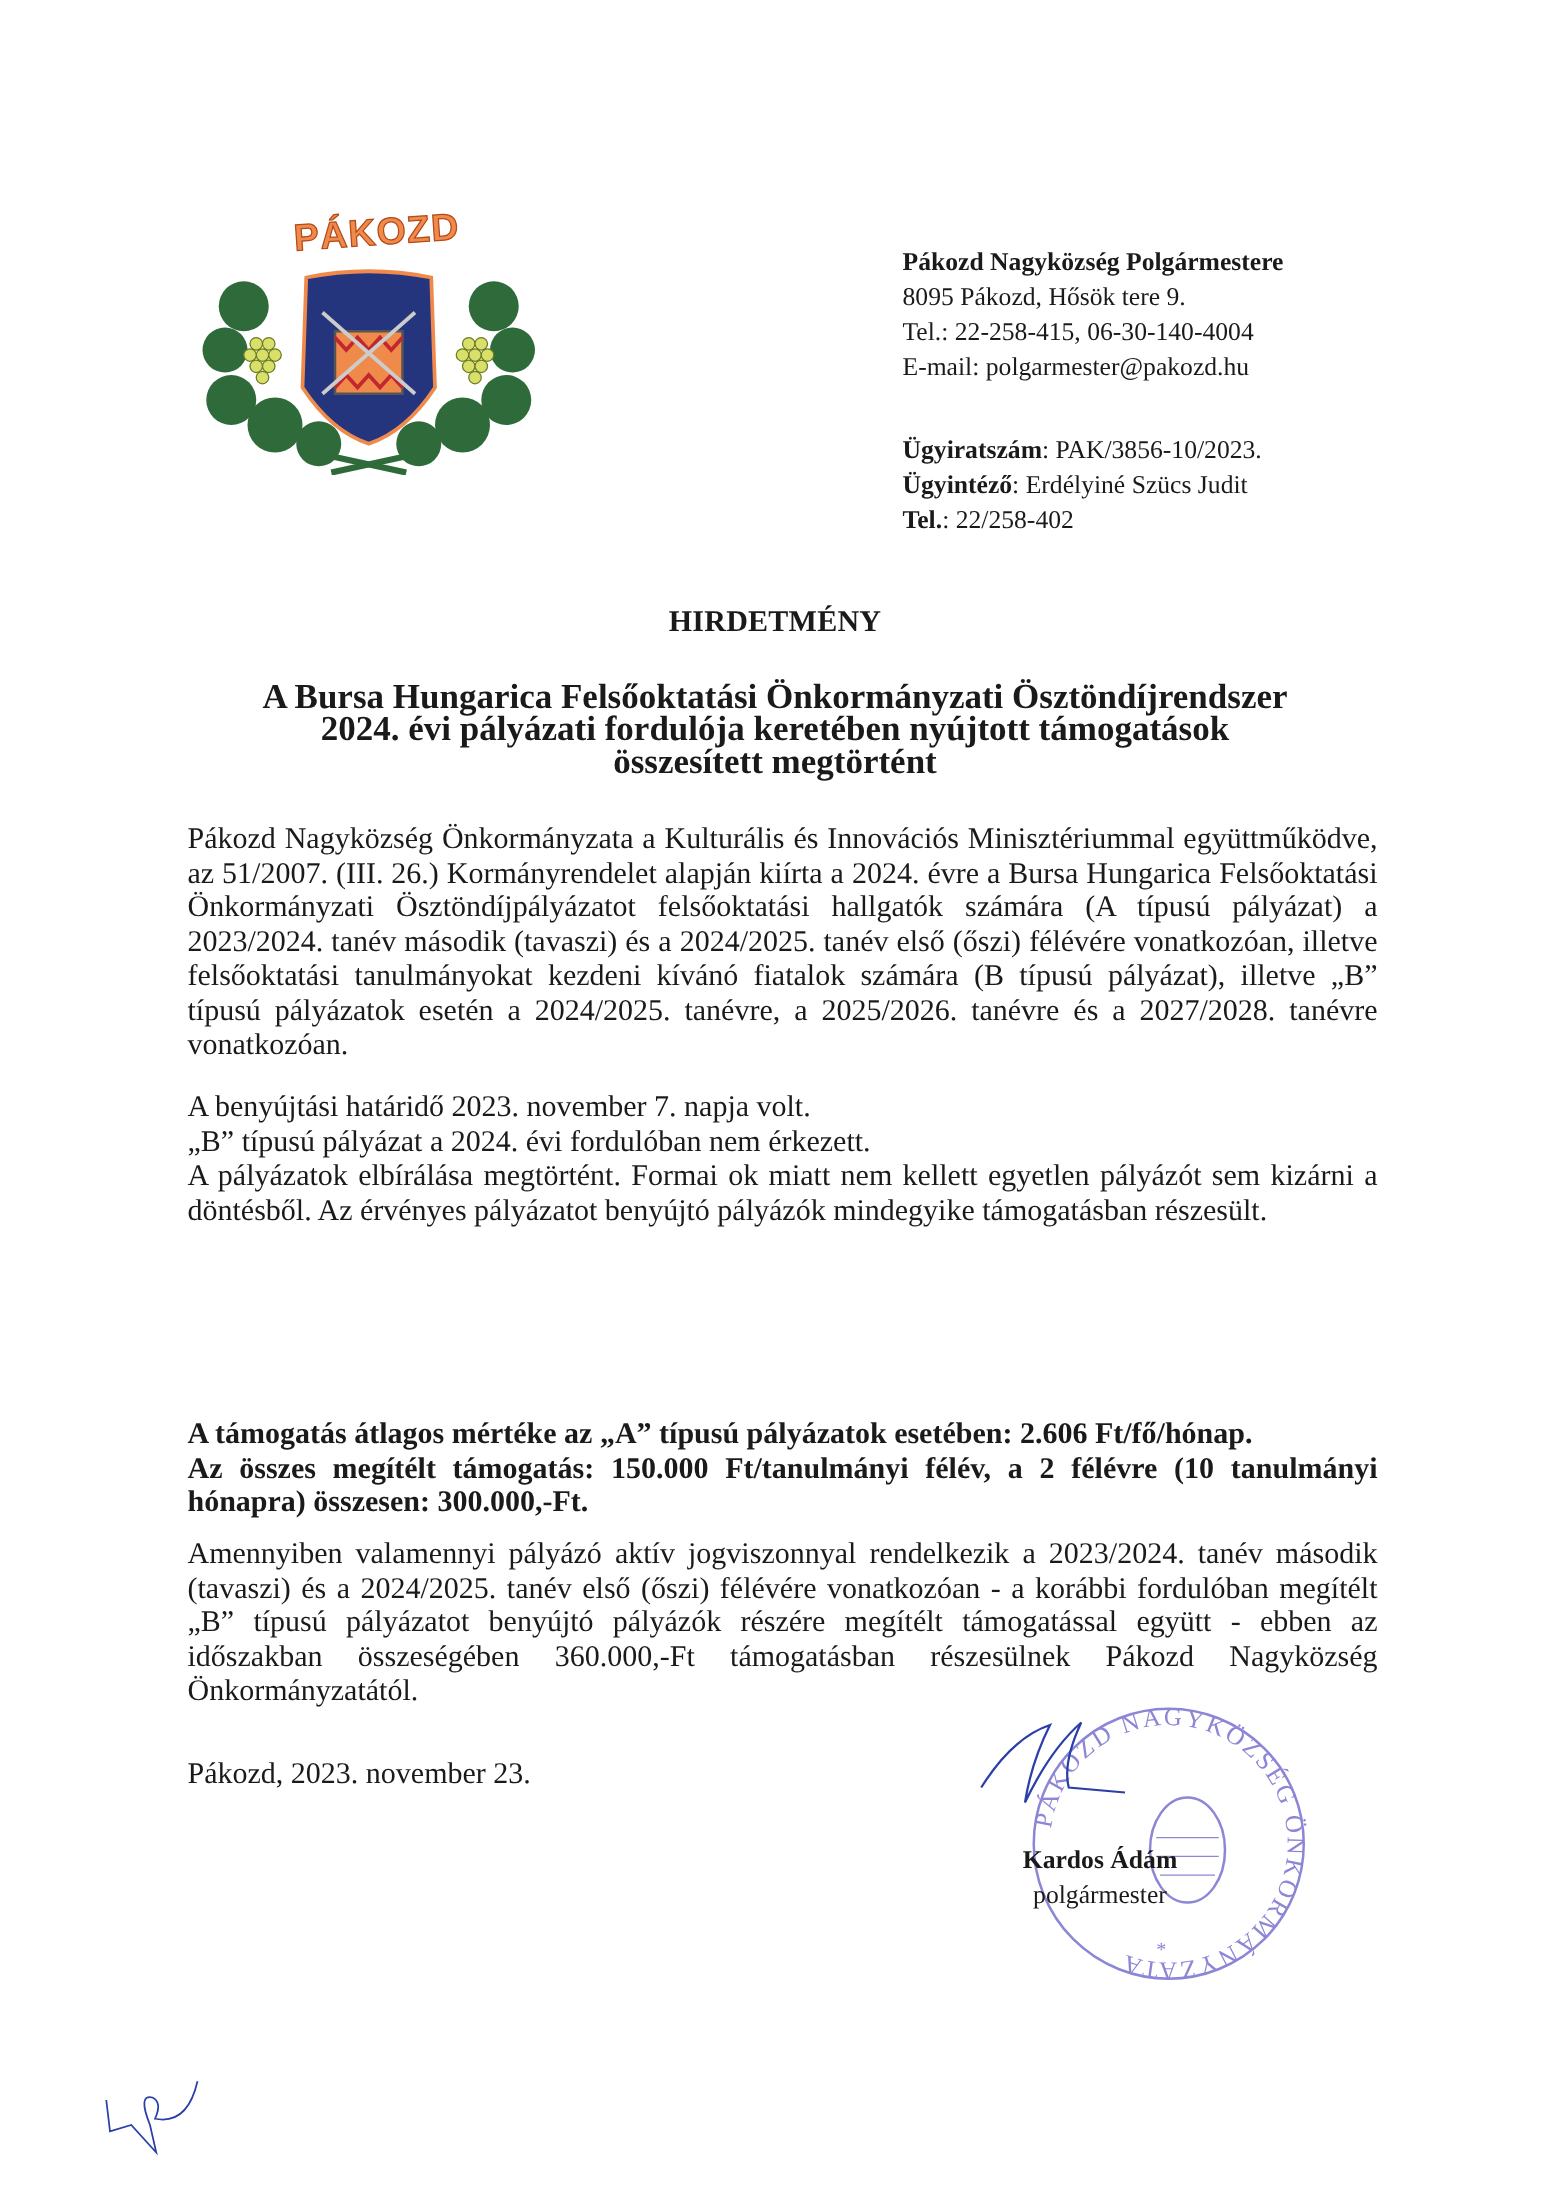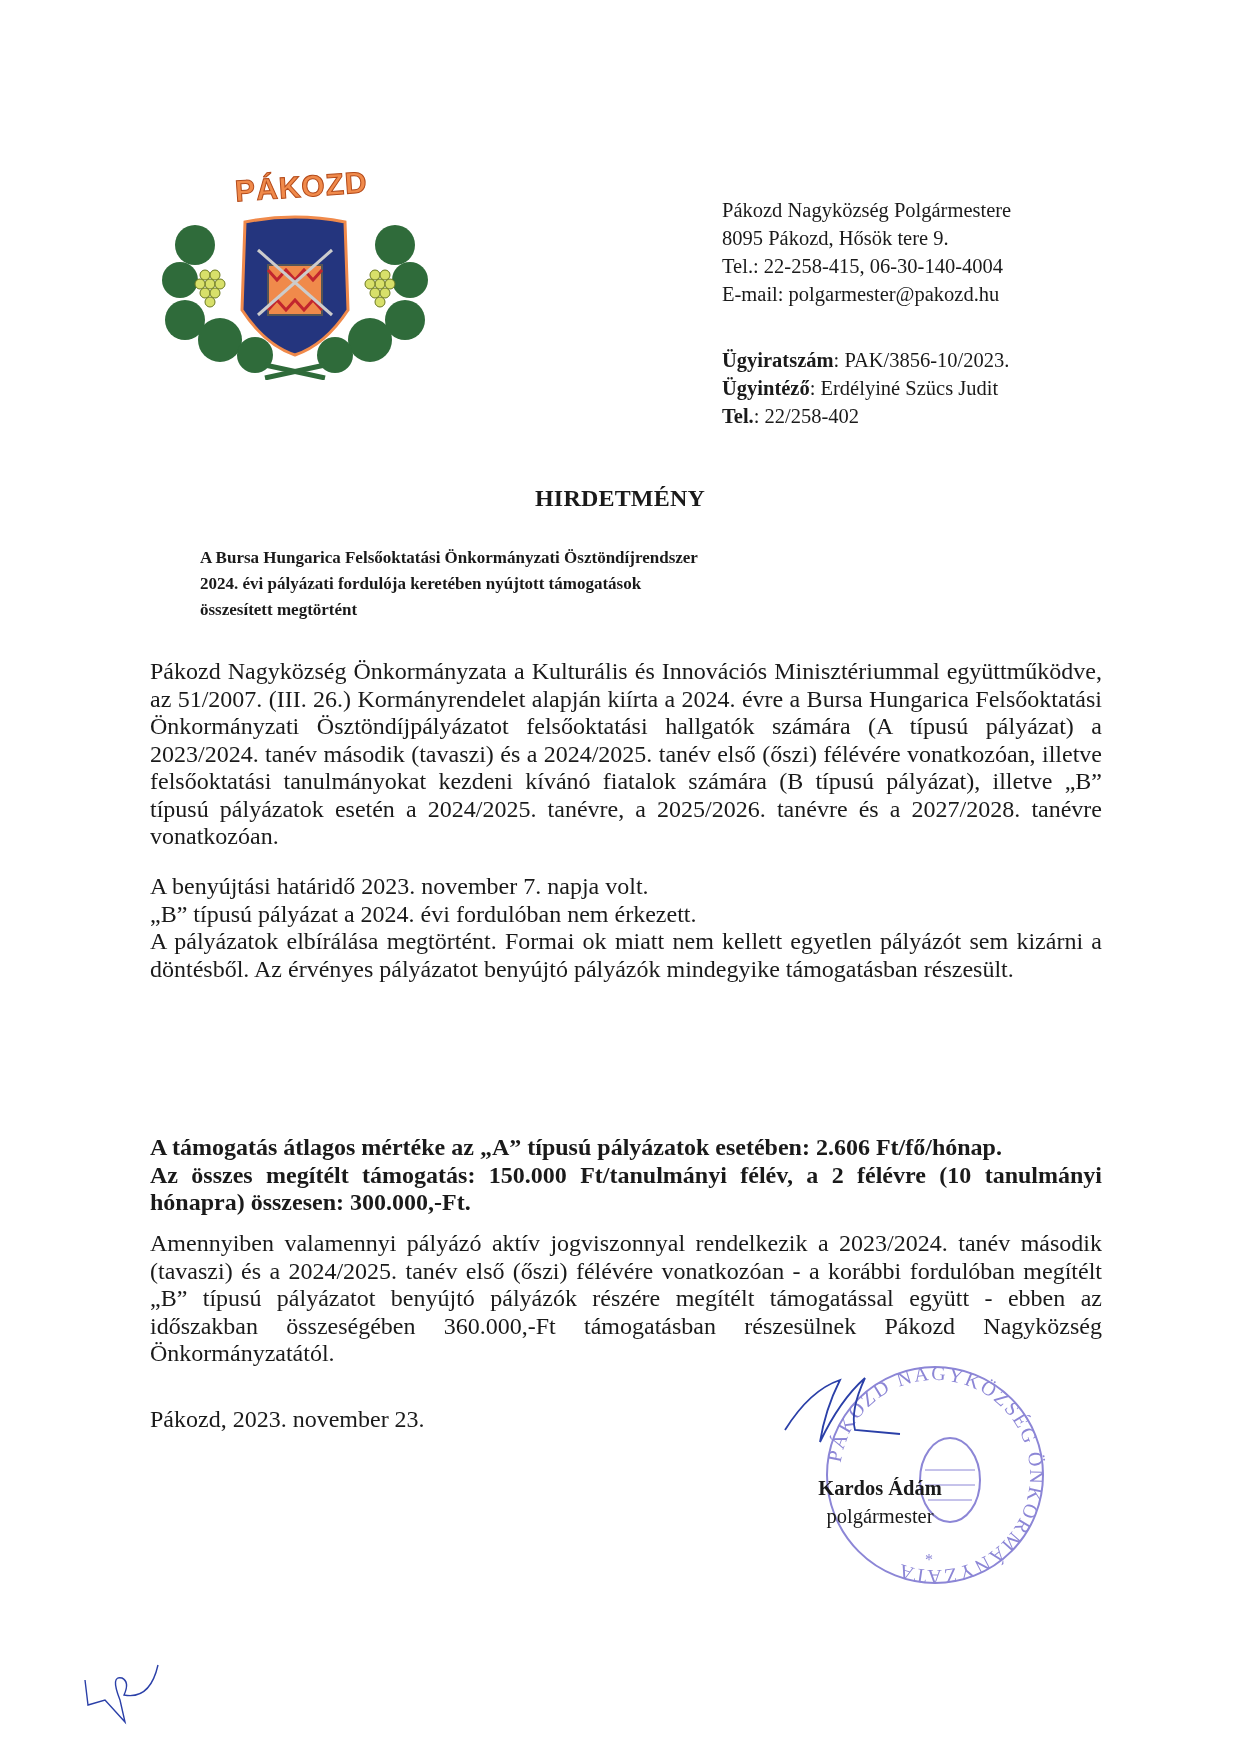--- a/index.html
+++ b/index.html
@@ -11,31 +11,31 @@
   }
   .abs { position: absolute; }
   .logo { left: 150px; top: 160px; width: 290px; height: 220px; }
   .logo-title {
     position: absolute; left: 85px; top: 10px; width: 130px; text-align: center;
     font-family: "Liberation Sans", "DejaVu Sans", sans-serif; font-weight: bold;
     font-size: 30px; color: #f08a4b; letter-spacing: 1px;
     -webkit-text-stroke: 1px #b34a1a; transform: rotate(-4deg);
   }
   .letterhead { left: 722px; top: 196px; width: 440px; font-size: 20.5px; line-height: 28px; }
-  .letterhead .bold { font-weight: normal; }
+  .letterhead .bold { font-weight: bold; }
   .ref-block { left: 722px; top: 346px; width: 440px; font-size: 20.5px; line-height: 28px; }
   .ref-block .key { font-weight: bold; }
 
   .heading {
     left: 0; width: 1240px; top: 485px; text-align: center;
     font-weight: bold; font-size: 24px; letter-spacing: 0.2px;
   }
   .subtitle {
-    left: 200px; width: 840px; top: 545px; 
-    font-weight: bold; font-size: 17px; line-height: 26px;
+    left: 200px; width: 840px; top: 545px; text-align: center;
+    font-weight: bold; font-size: 28px; line-height: 26px;
   }
 
   .body-text {
     left: 150px; width: 952px; font-size: 24px; line-height: 27.5px;
     text-align: justify;
   }
   .p1 { top: 658px; }
   .p2 { top: 873px; text-align: left; }
   .p2 .line { display: block; text-align: justify; }
   .p3 { top: 1134px; font-weight: bold; }

